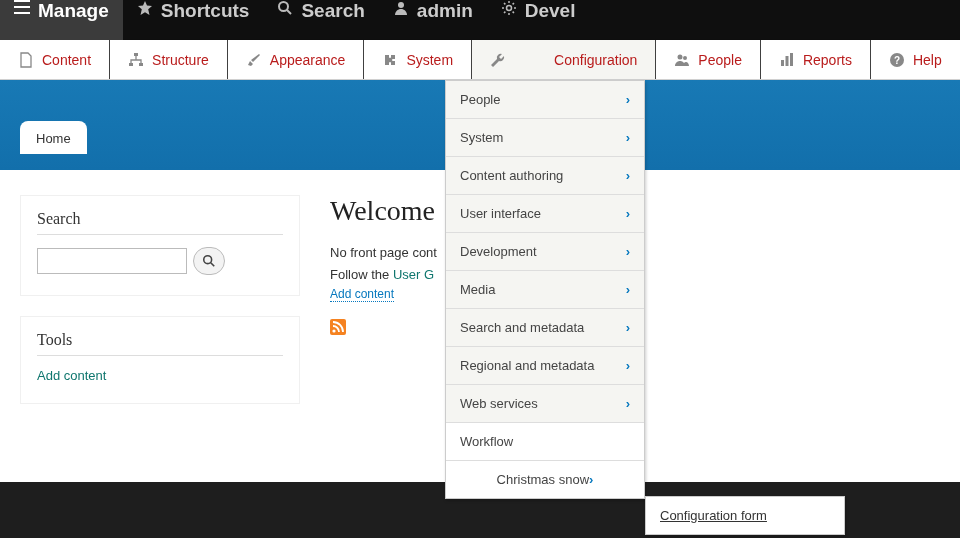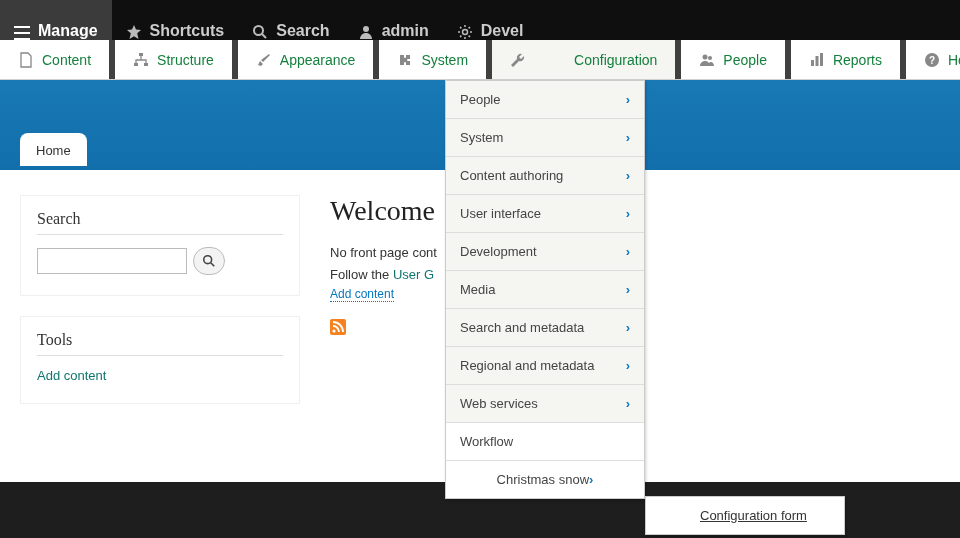--- a/index.html
+++ b/index.html
@@ -1,29 +1,29 @@
 <!DOCTYPE html>
 <html><head>
 <meta charset="utf-8">
 <style>
 * { margin: 0; padding: 0; box-sizing: border-box; }
 body { font-family: "Lucida Grande", Arial, sans-serif; font-size: 13px; width: 960px; height: 538px; overflow: hidden; background: #fff; position: relative; }
 
 .topbar { background: #0f0f0f; height: 40px; display: flex; align-items: stretch; color: #ccc; }
-.topbar-item { display: flex; align-items: flex-end; padding: 0 14px; cursor: pointer; font-weight: bold; font-size: 16px; }
+.topbar-item { display: flex; align-items: flex-start; padding: 0 14px; cursor: pointer; font-weight: bold; font-size: 19px; }
 .topbar-item.active { background: #3b3b3b; color: #fff; }
 .topbar-item .ticon { margin-right: 8px; display: inline-flex; }
 
 .toolbar { background: #fff; height: 40px; display: flex; border-bottom: 1px solid #d0d0d0; box-shadow: 0 1px 2px rgba(0,0,0,0.1); }
-.toolbar-item { display: flex; align-items: center; padding: 0 18px; border-right: 6px solid #404040; color: #15803d; font-size: 14px; cursor: pointer; position: relative; }
+.toolbar-item { display: flex; align-items: center; padding: 0 18px; border-right: 1px solid #404040; color: #b91c1c; font-size: 14px; cursor: pointer; position: relative; }
 .toolbar-item.open { background: #f5f5f2; gap: 40px; }
 .toolbar-item .ticon { margin-right: 8px; display: inline-flex; }
 
 .banner { background: linear-gradient(#1879b5, #126fab); height: 90px; position: relative; }
-.tab-home { position: absolute; bottom: 4px; left: 20px; background: #fff; padding: 10px 16px 8px; border-radius: 8px 8px 0 0; font-size: 13px; color: #333; }
+.tab-home { position: absolute; bottom: 16px; left: 20px; background: #fff; padding: 10px 16px 8px; border-radius: 8px 8px 0 0; font-size: 13px; color: #333; }
 
 .content-area { display: flex; padding: 25px 20px; gap: 30px; }
 .sidebar { width: 280px; }
 .block { border: 1px solid #f0f0f0; padding: 14px 16px 20px; margin-bottom: 20px; }
 .block h3 { font-family: Georgia, serif; font-weight: normal; font-size: 16px; color: #333; border-bottom: 1px solid #ddd; padding-bottom: 6px; margin-bottom: 12px; }
 .search-row { display: flex; align-items: center; gap: 6px; }
 .search-input { border: 1px solid #bbb; height: 26px; width: 150px; padding: 2px 6px; font-size: 13px; }
 .search-btn { width: 32px; height: 28px; border: 1px solid #bbb; border-radius: 14px; background: #f3f3f3; display: flex; align-items: center; justify-content: center; cursor: pointer; }
 .link { color: #0f766e; text-decoration: none; cursor: pointer; }
 .main { flex: 1; }
@@ -35,21 +35,21 @@
 .footer { position: absolute; bottom: 0; left: 0; right: 0; height: 56px; background: #1e1e1e; }
 
 .dropdown { position: absolute; top: 80px; left: 445px; width: 200px; background: #f5f5f2; border: 1px solid #ccc; box-shadow: 1px 2px 3px rgba(0,0,0,0.2); z-index: 100; }
 .dropdown-item { display: flex; justify-content: space-between; align-items: center; padding: 11px 14px; border-bottom: 1px solid #ddd; color: #444; font-size: 13px; cursor: pointer; background: #f5f5f2; }
 .dropdown-item.white { background: #fff; }
 .dropdown-item.hover { background: #fff; }
 .dropdown-item:last-child { border-bottom: none; justify-content: center; }
 .chev { color: #0678be; font-weight: bold; }
 
 .submenu { position: absolute; top: 496px; left: 645px; width: 200px; background: #fff; border: 1px solid #ccc; box-shadow: 1px 2px 3px rgba(0,0,0,0.2); z-index: 101; }
-.submenu-item { padding: 11px 14px; font-size: 13px; color: #333; text-decoration: underline; cursor: pointer; margin-left: 40px; }
+.submenu-item { padding: 11px 14px; font-size: 13px; color: #333; text-decoration: underline; cursor: pointer; }
 
 svg { display: block; }
 </style>
 </head>
 <body>
 
 <div class="topbar">
   <div class="topbar-item active">
     <span class="ticon">
         <svg width="16" height="14" viewBox="0 0 16 14">

